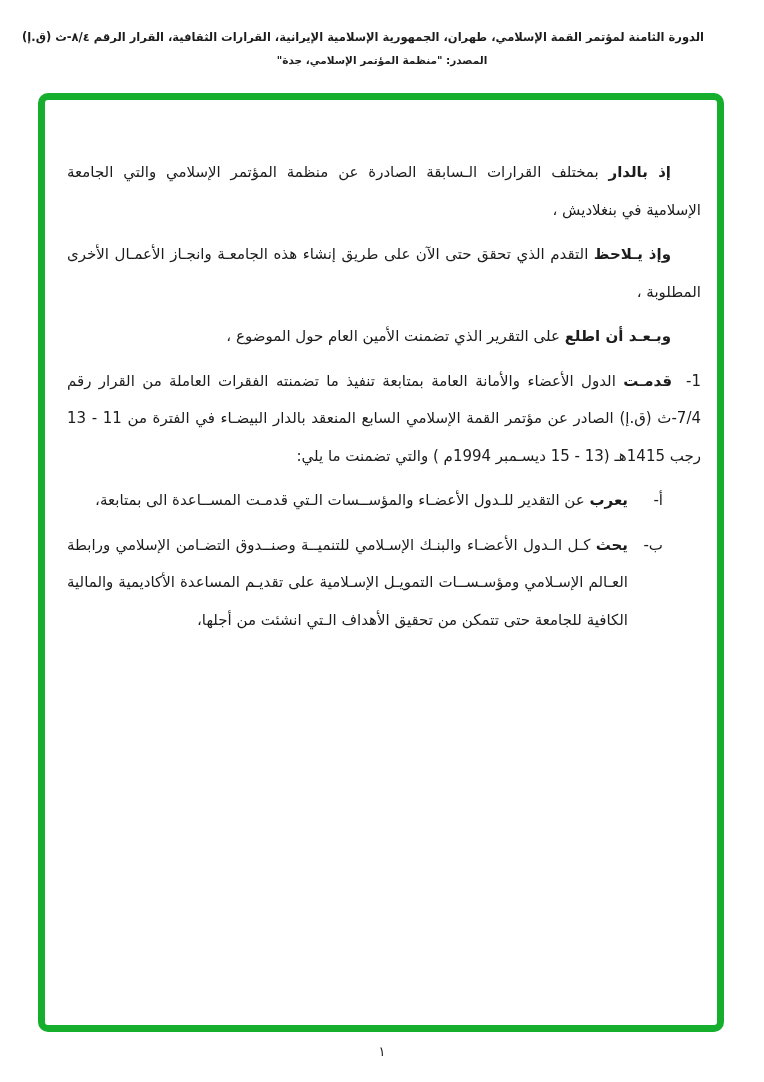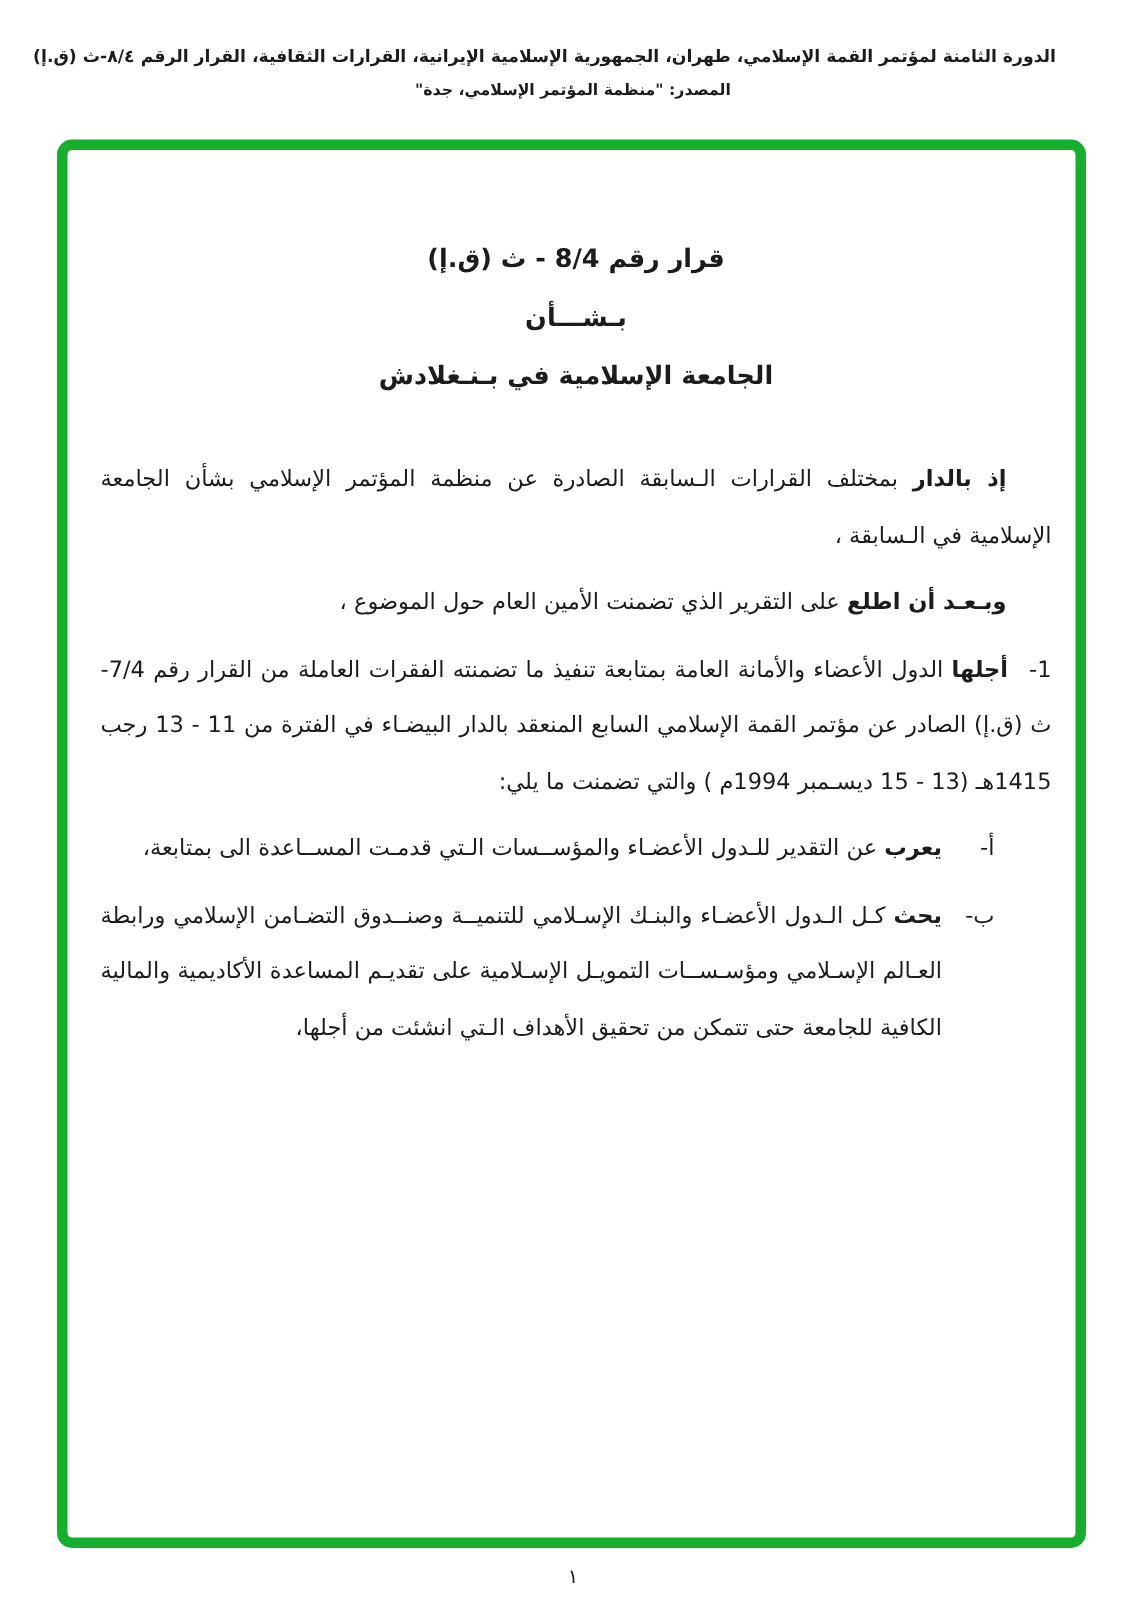--- a/index.html
+++ b/index.html
@@ -38,33 +38,29 @@
 
 <div class="page">
 
   <div class="hdr1">الدورة الثامنة لمؤتمر القمة الإسلامي، طهران، الجمهورية الإسلامية الإيرانية، القرارات الثقافية، القرار الرقم ٨/٤-ث (ق.إ)</div>
 
   <div class="hdr2">المصدر:  "منظمة المؤتمر الإسلامي، جدة"</div>
 
   <div class="frame">
     <div class="content">
 
-      <div class="title-block">
-        <div>قرار رقم 8/4 - ث (ق.إ)</div>
-        <div>بـشـــأن</div>
-        <div>الجامعة الإسلامية في بـنـغلادش</div>
-      </div>
 
 
-      <p class="para"><b class="lead">إذ بالدار</b><span> بمختلف القرارات الـسابقة الصادرة عن منظمة المؤتمر الإسلامي  بشأن الجامعة الإسلامية في الـسابقة ،</span></p>
+      <p class="para"><b class="lead">إذ بالدار</b><span> بمختلف القرارات الـسابقة الصادرة عن منظمة المؤتمر الإسلامي  والتي الجامعة الإسلامية في بنغلاديش ،</span></p>
 
+      <p class="para"><b class="lead">وإذ يـلاحظ</b><span> التقدم الذي تحقق حتى الآن على طريق إنشاء هذه الجامعـة وانجـاز الأعمـال الأخرى المطلوبة ،</span></p>
 
       <p class="para"><b class="lead">وبـعـد أن اطلع</b><span> على التقرير الذي تضمنت الأمين العام حول الموضوع ،</span></p>
 
-      <p class="para item"><span class="num">1-</span><b class="lead">أجلها</b><span> الدول الأعضاء والأمانة العامة بمتابعة تنفيذ ما تضمنته الفقرات العاملة من القرار رقم 7/4-ث (ق.إ) الصادر عن مؤتمر القمة الإسلامي  السابع المنعقد بالدار البيضـاء في الفترة من 11 - 13 رجب 1415هـ (13 - 15 ديسـمبر 1994م ) والتي تضمنت ما يلي:</span></p>
+      <p class="para item"><span class="num">1-</span><b class="lead">قدمـت</b><span> الدول الأعضاء والأمانة العامة بمتابعة تنفيذ ما تضمنته الفقرات العاملة من القرار رقم 7/4-ث (ق.إ) الصادر عن مؤتمر القمة الإسلامي  السابع المنعقد بالدار البيضـاء في الفترة من 11 - 13 رجب 1415هـ (13 - 15 ديسـمبر 1994م ) والتي تضمنت ما يلي:</span></p>
 
       <div class="sub">
         <div class="marker">أ-</div>
         <div class="sbody"><b class="lead">يعرب</b><span> عن التقدير للـدول الأعضـاء والمؤســسات الـتي قدمـت المســاعدة الى بمتابعة،</span></div>
       </div>
 
       <div class="sub">
         <div class="marker">ب-</div>
         <div class="sbody"><b class="lead">يحث</b><span> كـل الـدول الأعضـاء والبنـك الإسـلامي للتنميــة وصنــدوق التضـامن الإسلامي ورابطة العـالم الإسـلامي ومؤسـســات التمويـل الإسـلامية على تقديـم المساعدة الأكاديمية والمالية الكافية للجامعة حتى تتمكن من تحقيق الأهداف الـتي انشئت من أجلها،</span></div>
       </div>

